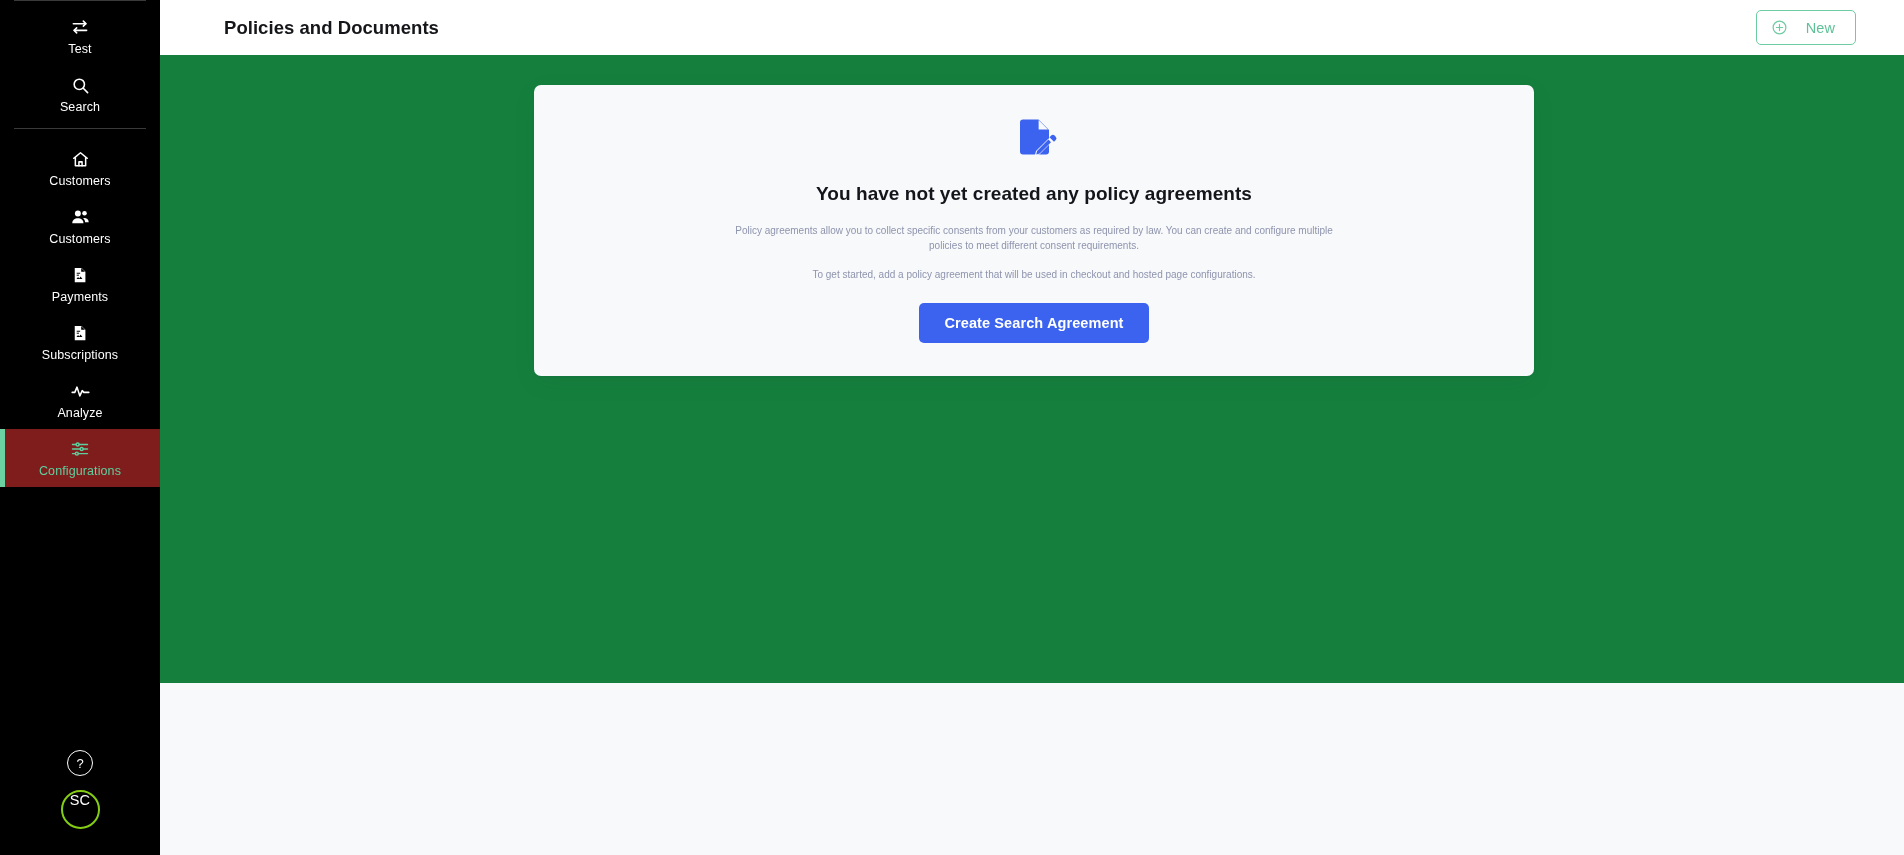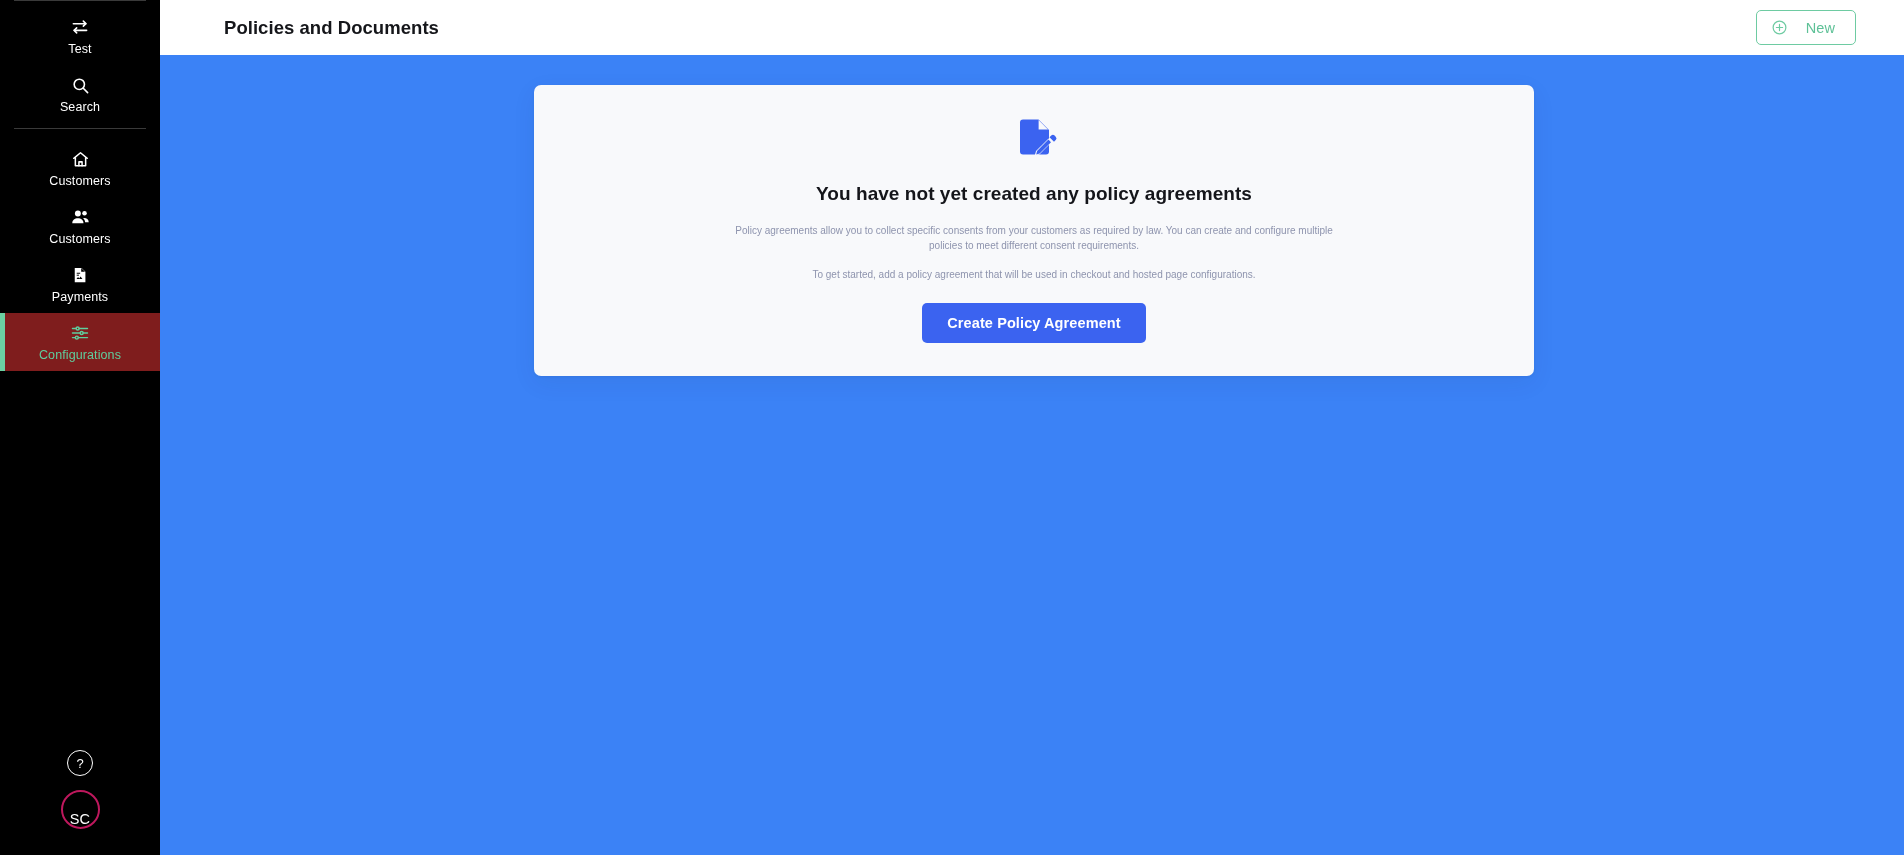--- a/index.html
+++ b/index.html
@@ -145,35 +145,35 @@
     border-radius: 50%;
     border: 1.6px solid #ffffff;
     color: #ffffff;
     display: flex; align-items: center; justify-content: center;
     font-size: 13px;
     cursor: pointer;
   }
   .avatar {
     width: 39px; height: 39px;
     border-radius: 50%;
-    border: 2px solid #be185d;
+    border: 2px solid #84cc16;
     color: #ffffff;
-    display: flex; align-items: flex-end; justify-content: center;
+    display: flex; align-items: flex-start; justify-content: center;
     font-size: 14.5px;
     letter-spacing: .3px;
     cursor: pointer;
   }
 
   
   .main {
     flex: 1 1 auto;
-    height: 855px;
-    display: flex;
-    flex-direction: column;
-    background: #3b82f6;
+    height: 683px;
+    display: flex;
+    flex-direction: column;
+    background: #15803d;
     min-width: 0;
   }
 
   .topbar {
     height: 55px;
     min-height: 55px;
     background: #ffffff;
     display: flex;
     align-items: center;
     justify-content: space-between;
@@ -323,21 +323,41 @@
             <path d="M5 2.5h9l5.2 5.2V21.5H5z"></path>
             <path d="M13.6 2.7v5.1h5.1z" fill="#000000"></path>
             <rect x="7.6" y="9" width="4.6" height="1.3" fill="#000000"></rect>
             <rect x="7.6" y="11.6" width="3" height="1.3" fill="#000000"></rect>
             <path d="M7.3 17.4l2.1-2.6 1.6 1.9 1.8-2.8 2.4 3.5z" fill="#000000"></path>
           </svg>
         </span>
         <span class="nav-label">Payments</span>
       </div>
 
-
+      <div class="nav-item">
+        <span class="nav-icon">
+          <svg width="18" height="18" viewBox="0 0 24 24" fill="#ffffff">
+            <path d="M5 2.5h9l5.2 5.2V21.5H5z"></path>
+            <path d="M13.6 2.7v5.1h5.1z" fill="#000000"></path>
+            <rect x="7.6" y="9" width="4.6" height="1.3" fill="#000000"></rect>
+            <rect x="7.6" y="11.6" width="3" height="1.3" fill="#000000"></rect>
+            <path d="M7.3 17.4l2.1-2.6 1.6 1.9 1.8-2.8 2.4 3.5z" fill="#000000"></path>
+          </svg>
+        </span>
+        <span class="nav-label">Subscriptions</span>
+      </div>
+
+      <div class="nav-item">
+        <span class="nav-icon">
+          <svg width="21" height="21" viewBox="0 0 24 24" fill="none" stroke="#ffffff" stroke-width="1.8" stroke-linecap="round" stroke-linejoin="round">
+            <path d="M2.5 13h3L8 7l3.2 10L14 11l1.8 2h5.7"></path>
+          </svg>
+        </span>
+        <span class="nav-label">Analyze</span>
+      </div>
 
       <div class="nav-item active">
         <span class="nav-icon">
           <svg width="20" height="20" viewBox="0 0 24 24" fill="none" stroke="#5fcf9e" stroke-width="1.7" stroke-linecap="round">
             <path d="M3 6.5h4.5M11 6.5h10"></path>
               <circle cx="9.2" cy="6.5" r="1.8"></circle>
             <path d="M3 12h9.2M16 12h5"></path>
               <circle cx="14" cy="12" r="1.8"></circle>
             <path d="M3 17.5h3.5M10 17.5h11"></path>
               <circle cx="8.2" cy="17.5" r="1.8"></circle>
@@ -388,19 +408,19 @@
             <path d="M41.2 20.6a2.4 2.4 0 0 1 3.4 0l1.1 1.1a2.4 2.4 0 0 1 0 3.4l-1.7 1.7-4.5-4.5z" fill="#3b63f0"></path>
           </svg>
         </div>
 
         <h2 class="empty-title">You have not yet created any policy agreements</h2>
 
         <p class="empty-text">Policy agreements allow you to collect specific consents from your customers as required by law. You can create and configure multiple policies to meet different consent requirements.</p>
 
         <p class="empty-text second">To get started, add a policy agreement that will be used in checkout and hosted page configurations.</p>
 
-        <button class="primary-btn">Create Policy Agreement</button>
+        <button class="primary-btn">Create Search Agreement</button>
 
       </div>
     </section>
 
   </div>
 </div>
 
 </body></html>

